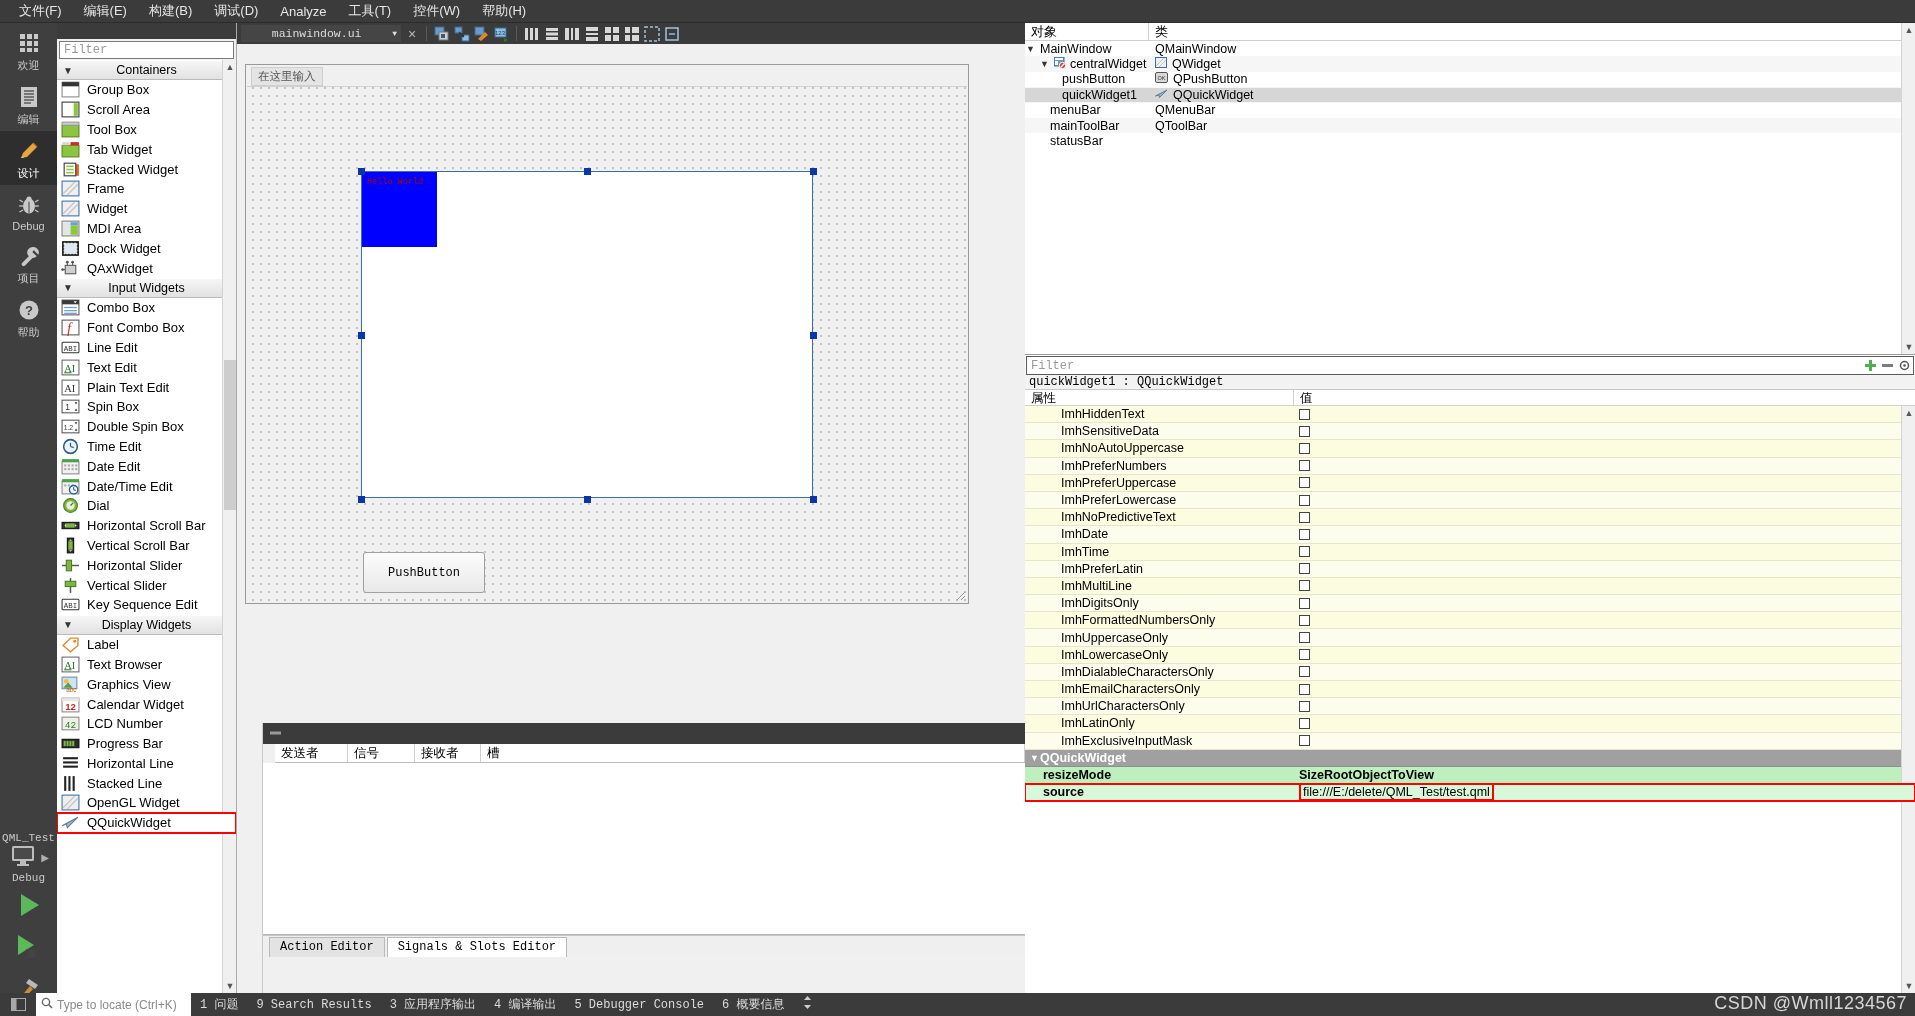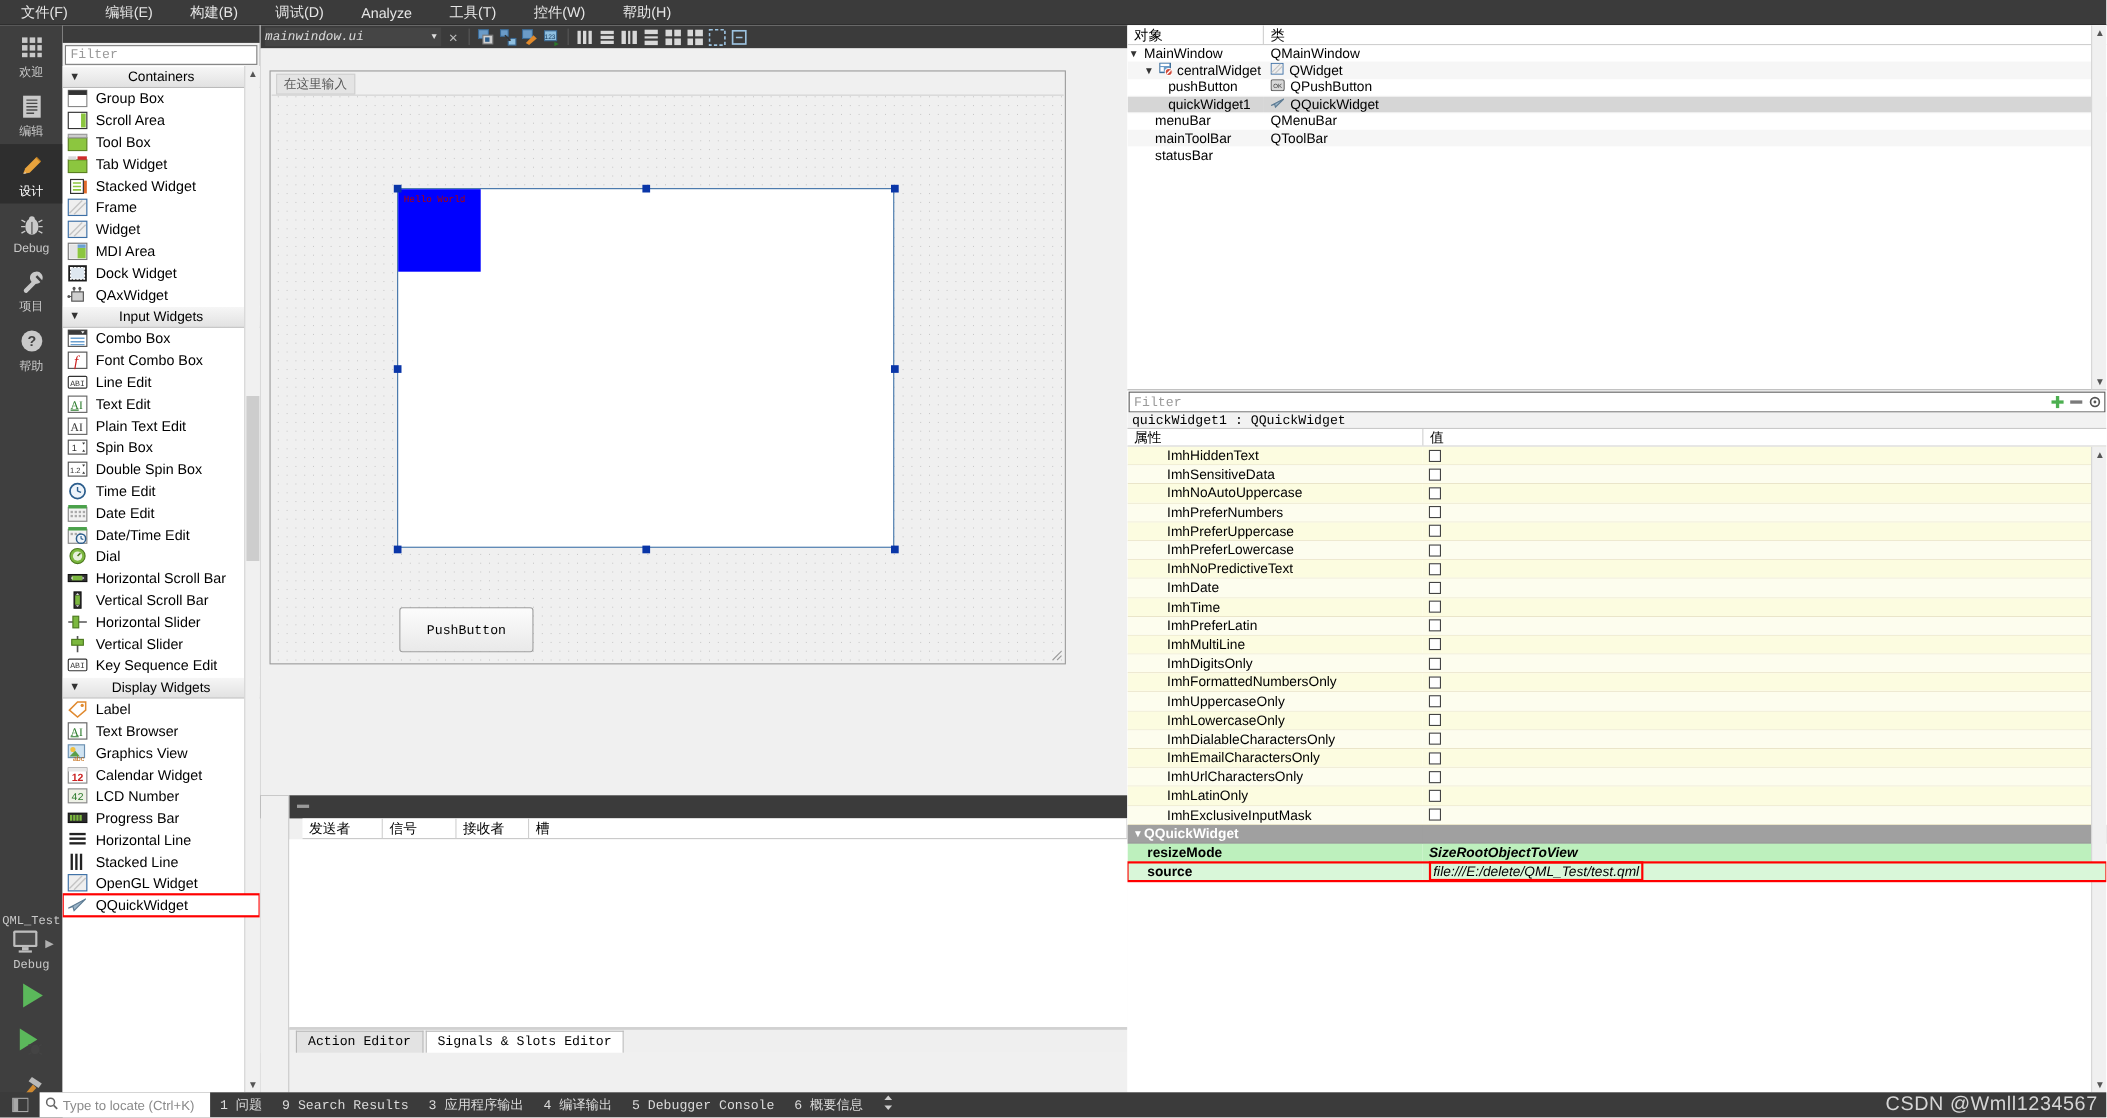--- a/index.html
+++ b/index.html
@@ -10,21 +10,21 @@
     background:#ffffff;
     color:#000;
     -webkit-font-smoothing: antialiased;
   }
   .app { position:relative; width:1915px; height:1016px; }
 
   
   .menubar {
     position:absolute; left:0; top:0; width:1915px; height:23px;
     background:#3b3b3b; color:#e6e6e6; display:flex; align-items:center;
-    padding-left:8px; font-size:13px; border-bottom:1px solid #2c2c2c;gap:12px;
+    padding-left:8px; font-size:13px; border-bottom:1px solid #2c2c2c;
   }
   .menubar .mi { padding:2px 11px; white-space:nowrap; }
 
   
   .modebar {
     position:absolute; left:0; top:23px; width:57px; height:993px;
     background:#3f3f3f; color:#bdbdbd;
     display:flex; flex-direction:column; align-items:center;
   }
   .mode {
@@ -72,21 +72,21 @@
   
   .center { position:absolute; left:237px; top:23px; width:788px; height:970px; background:#f0f0f0; }
   .fe-toolbar {
     height:21px; background:#3b3b3b; display:flex; align-items:center; gap:3px; padding:0 4px;
   }
   .combo-file {
     width:160px; height:17px; background:#454545; color:#ddd;
     font-family:"Liberation Mono", monospace; font-size:11.5px;
     display:flex; align-items:center; justify-content:center; position:relative;
   }
-  .combo-file .cv { flex:1; text-align:left;font-style:italic; }
+  .combo-file .cv { flex:1; text-align:center; }
   .tb-sep { width:1px; height:15px; background:#595959; margin:0 3px; }
   .tb-ico { width:17px; height:17px; display:flex; align-items:center; justify-content:center; }
   .tb-x { color:#b9b9b9; font-size:14px; width:16px; text-align:center; }
 
   .formarea { position:relative; height:679px; background:#f0f0f0; overflow:hidden; }
   .canvas {
     position:absolute; left:8px; top:20px; width:724px; height:540px;
     background:#f0f0f0; border:1px solid #9a9a9a;
     background-image:radial-gradient(#c3c3c3 0.8px, transparent 0.8px);
     background-size:8px 8px; background-position:3px 3px;
@@ -159,21 +159,21 @@
     height:15px; background:#f2f2f2; border-bottom:1px solid #c9c9c9;
     font-family:"Liberation Mono", monospace; font-size:12px; padding-left:4px;
     display:flex; align-items:center;
   }
   .pe-head { display:flex; height:16px; font-size:12.5px; border-bottom:1px solid #d0d0d0; }
   .pe-head .a { width:268px; padding-left:6px; }
   .pe-head .b { flex:1; padding-left:6px; border-left:1px solid #d0d0d0;}
   .pe-rows { flex:1; overflow:hidden; position:relative; }
   .pr { display:flex; height:17.2px; font-size:12.5px; align-items:center; border-bottom:1px solid #eae5c9; }
   .pr .a { width:268px; padding-left:36px; background:#fcfce0; height:100%; display:flex; align-items:center; }
-  .pr .b { flex:1; background:#fcfce0; height:100%; display:flex; align-items:center; padding-left:6px;font-style:italic; }
+  .pr .b { flex:1; background:#fcfce0; height:100%; display:flex; align-items:center; padding-left:6px; }
   .pr.y2 .a,.pr.y2 .b { background:#fdfdee; }
   .pr.grouphdr { background:#a0a0a0; border-bottom:1px solid #8f8f8f;}
   .pr.grouphdr .a { background:#a0a0a0; color:#fff; font-weight:bold; padding-left:18px; }
   .pr.grouphdr .b { background:#a0a0a0; }
   .pr.green .a, .pr.green .b { background:#bdf0bd; font-weight:bold; }
   .pr.green2 .a, .pr.green2 .b { background:#d9f7d9; }
   .pr.green2 .a { font-weight:bold; }
   .cbx { width:11px; height:11px; border:1px solid #444; background:#fff; display:inline-block; }
   .redbox { outline:2px solid #ff0000; outline-offset:-1px; position:relative; z-index:4; }
   .redbox-val { display:inline-block; border:2px solid #ff0000; padding:0 2px; }

